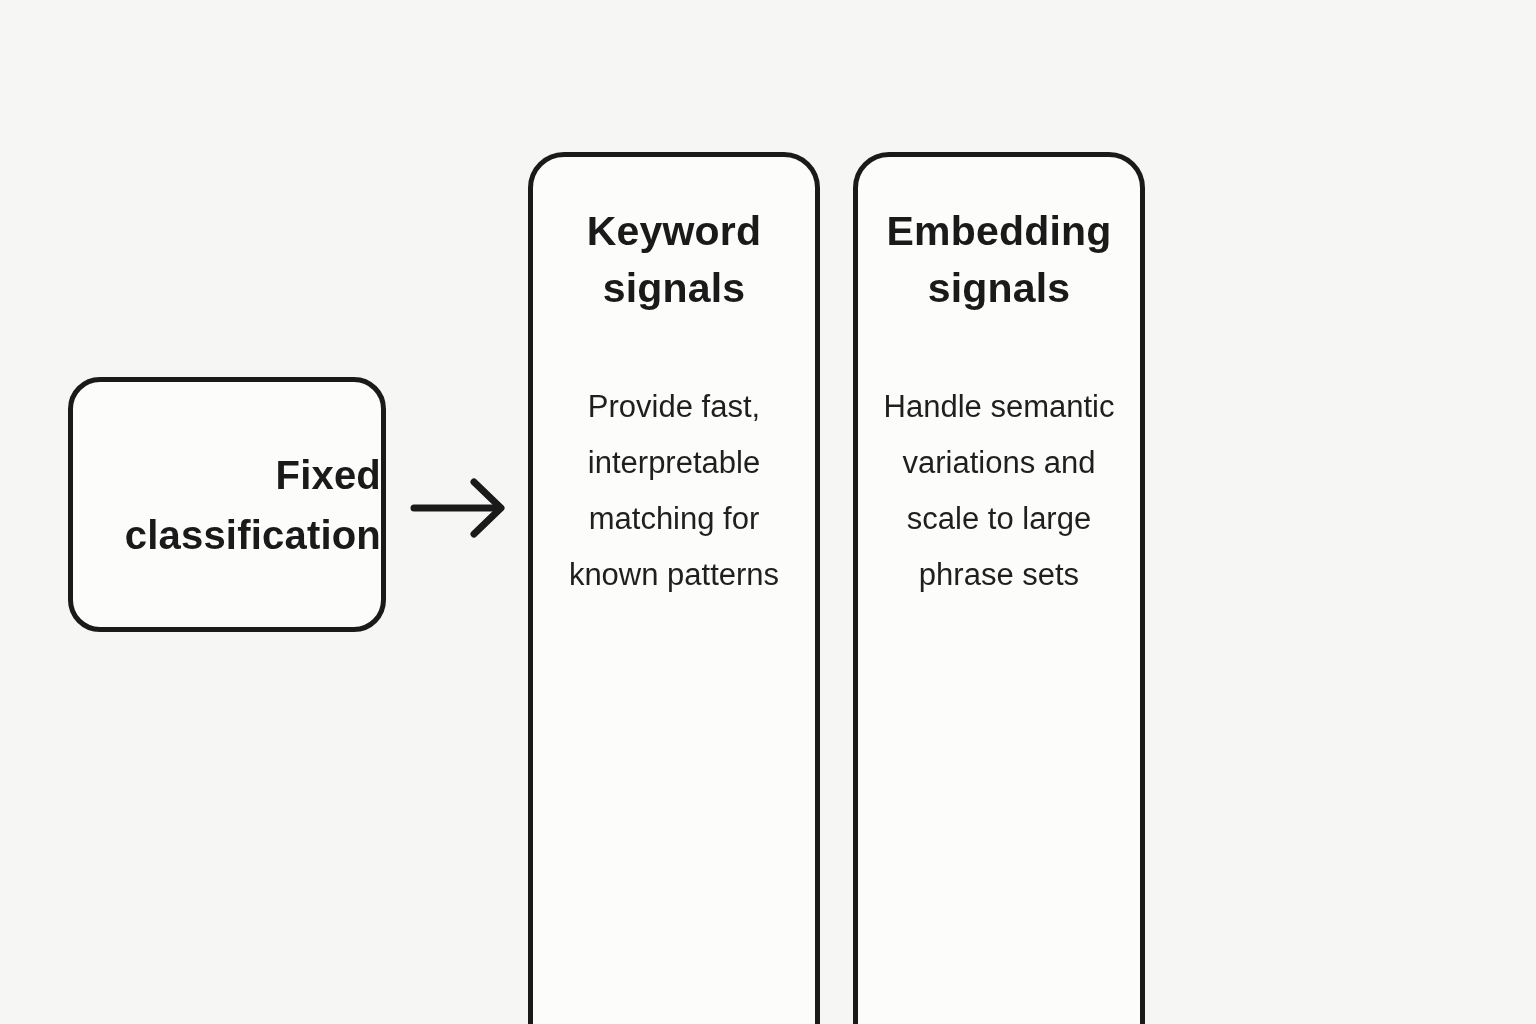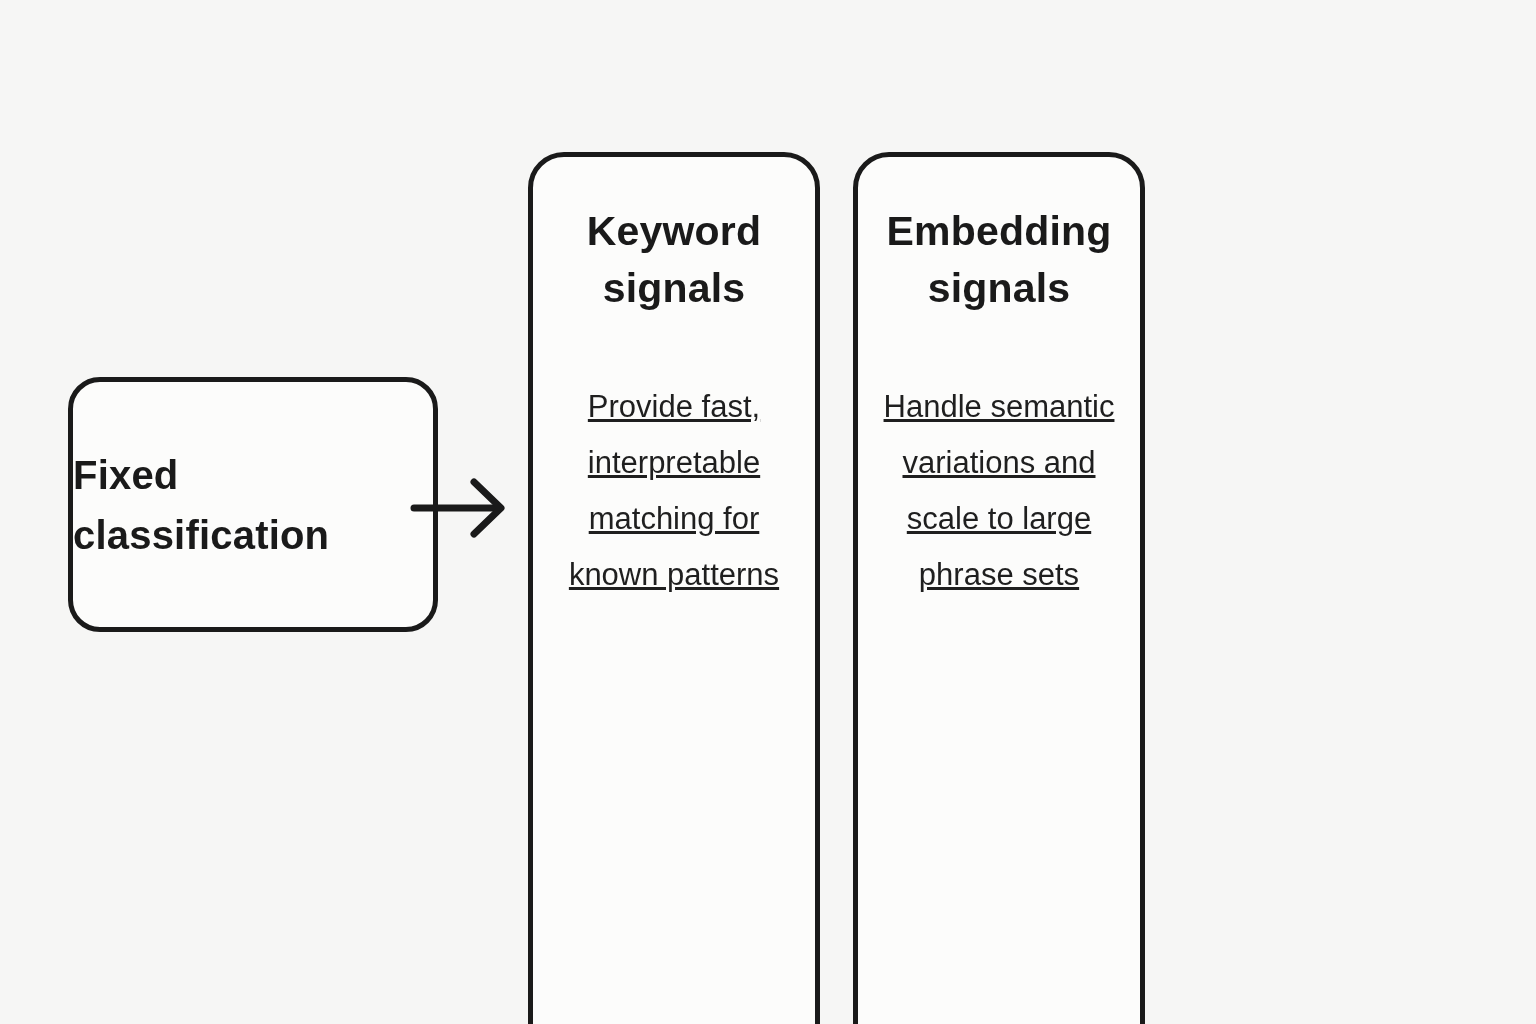--- a/index.html
+++ b/index.html
@@ -22,27 +22,27 @@
   .box {
     position: absolute;
     background: #fcfcfb;
     border: 5px solid #1a1a1a;
     border-radius: 36px;
     box-sizing: border-box;
   }
   .source-box {
     left: 68px;
     top: 377px;
-    width: 370px;
+    width: 318px;
     height: 255px;
     border-radius: 32px;
     display: flex;
     align-items: center;
     justify-content: center;
-    text-align: left;
+    text-align: right;
   }
   .source-title {
     font-size: 40px;
     font-weight: bold;
     line-height: 60px;
     letter-spacing: 0.2px;
   }
   .arrow-wrap {
     position: absolute;
     left: 408px;
@@ -68,21 +68,20 @@
     font-weight: bold;
     line-height: 57px;
     letter-spacing: 0.2px;
   }
   .card-description {
     margin-top: 62px;
     font-size: 31px;
     font-weight: 400;
     line-height: 56px;
     color: #1f1f1f;
-    text-decoration: underline;
   }
 </style>
 </head>
 <body>
 
 <div class="diagram">
 
   <div class="box source-box">
     <div class="source-title">Fixed classification</div>
   </div>

